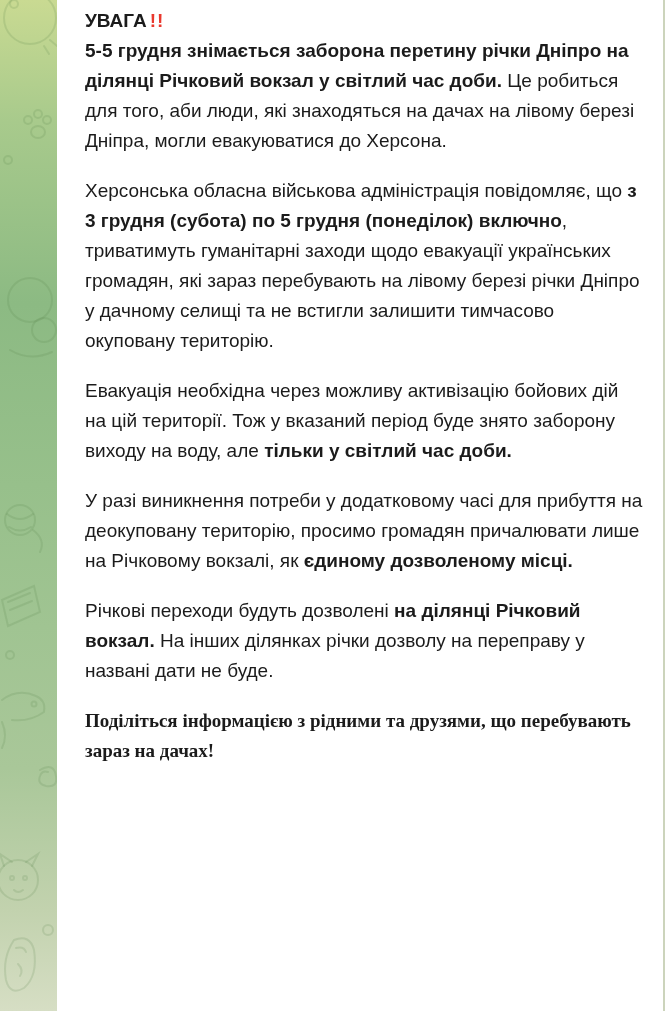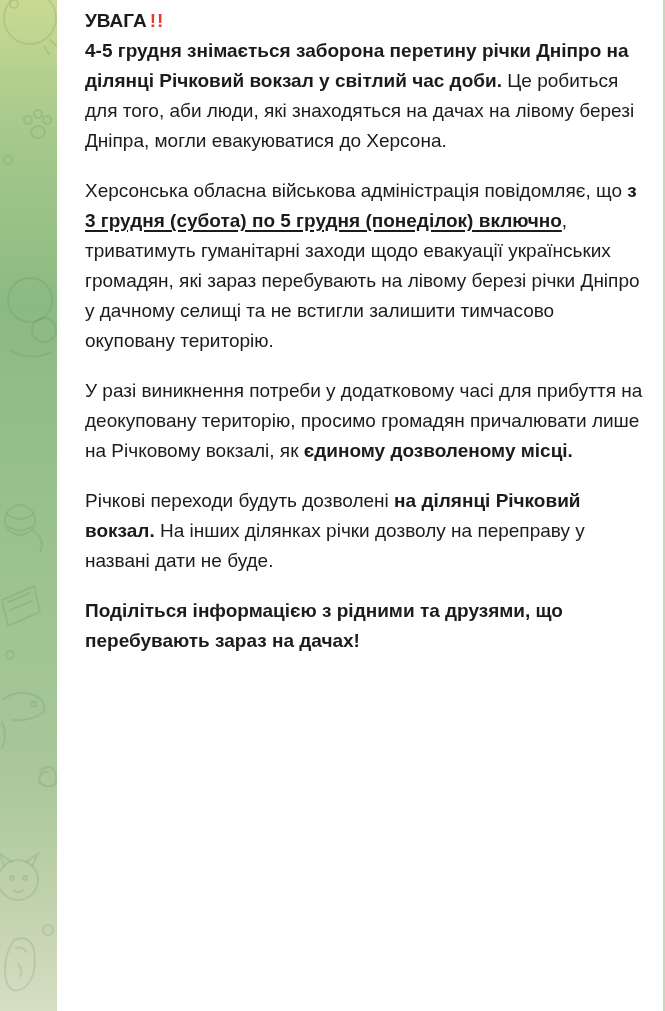--- a/index.html
+++ b/index.html
@@ -29,23 +29,23 @@
   .message{
     position:absolute;left:57px;top:0;right:0;bottom:0;
     background:var(--bubble-bg);
     border-right:2px solid #ccd4bc;
     box-sizing:border-box;
     padding:6px 20px 0 28px;
     color:var(--text-color);
     font-size:19px;line-height:30px;
   }
   .message p{margin:0 0 20px 0;}
-  .message p:last-child{margin-bottom:5px;}
+  .message p:last-child{margin-bottom:5px;font-family:Liberation Serif, serif;}
   .b{font-weight:700;}
-  .u{text-decoration:underline;text-decoration-thickness:2px;text-underline-offset:3px;}
+  .u{text-decoration-thickness:2px;text-underline-offset:3px;}
   .emoji{
     color:var(--emoji-red);
     font-weight:700;
     letter-spacing:1px;
     margin-left:3px;
   }
 </style>
 </head>
 <body>
 
@@ -108,21 +108,22 @@
         <path d="M14 940 Q 30 934 34 950 Q 38 976 24 988 Q 10 996 6 980 Q 2 958 14 940"></path>
         <path d="M16 948 Q 24 946 26 952"></path>
         <path d="M18 964 Q 24 970 20 976"></path>
       </g>
       <circle cx="48" cy="930" r="5"></circle>
     </svg>
   </div>
 
   <div class="message">
     <div id="paragraphs">
-        <p><span class="b">УВАГА</span><span class="emoji">!!</span><br><span class="b">4-5 грудня знімається заборона перетину річки Дніпро на ділянці Річковий вокзал у світлий час доби.</span><span> Це робиться для того, аби люди, які знаходяться на дачах на лівому березі Дніпра, могли евакуюватися до Херсона.</span></p>
+        <p><span class="b">УВАГА</span><span class="emoji">!!</span><br><span class="b">5-5 грудня знімається заборона перетину річки Дніпро на ділянці Річковий вокзал у світлий час доби.</span><span> Це робиться для того, аби люди, які знаходяться на дачах на лівому березі Дніпра, могли евакуюватися до Херсона.</span></p>
         <p><span>Херсонська обласна військова адміністрація повідомляє, що </span><span class="b">з </span><span class="b u">3 грудня (субота) по 5 грудня (понеділок) включно</span><span>,</span><span> триватимуть гуманітарні заходи щодо евакуації українських громадян, які зараз перебувають на лівому березі річки Дніпро у дачному селищі та не встигли залишити тимчасово окуповану територію.</span></p>
+        <p><span>Евакуація необхідна через можливу активізацію бойових дій на цій території. Тож у вказаний період буде знято заборону виходу на воду, але </span><span class="b">тільки у світлий час доби.</span></p>
         <p><span>У разі виникнення потреби у додатковому часі для прибуття на деокуповану територію, просимо громадян причалювати лише на Річковому вокзалі, як </span><span class="b">єдиному дозволеному місці.</span></p>
         <p><span>Річкові переходи будуть дозволені </span><span class="b">на ділянці Річковий вокзал.</span><span> На інших ділянках річки дозволу на переправу у названі дати не буде.</span></p>
         <p><span class="b">Поділіться інформацією з рідними та друзями, що перебувають зараз на дачах!</span></p>
       </div>
   </div>
 
 </div>
 
 </body></html>

